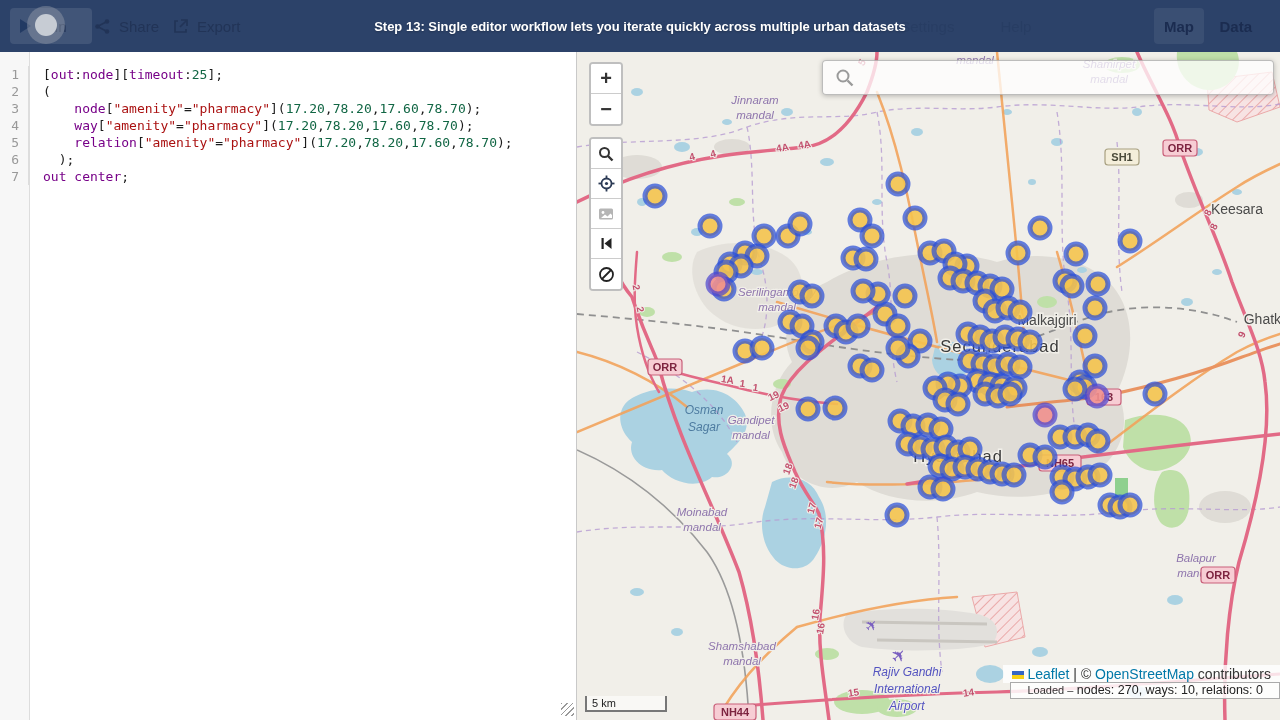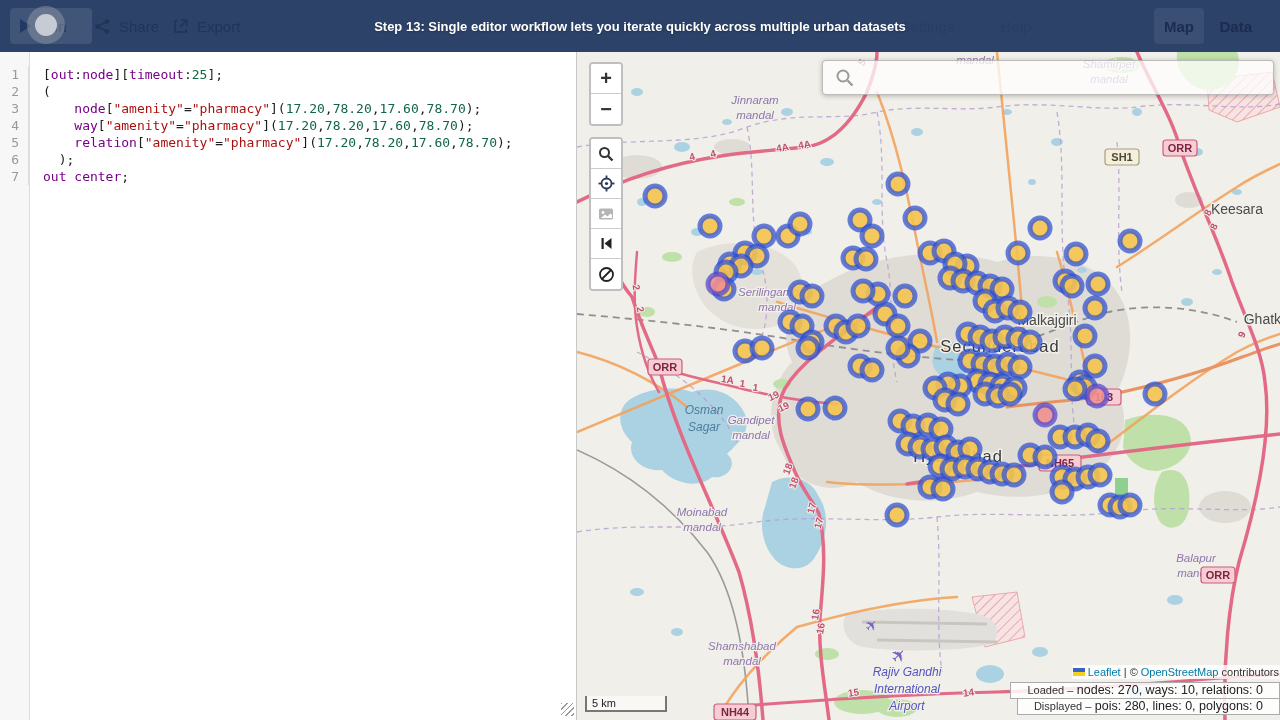--- a/index.html
+++ b/index.html
@@ -75,21 +75,21 @@
   #search-box{position:absolute;left:245px;top:8px;width:450px;height:33px;border-radius:4px;
       background:rgba(255,255,255,.75);border:1px solid rgba(110,110,110,.45);
       box-shadow:0 1px 5px rgba(0,0,0,.25);z-index:20;display:flex;align-items:center;}
   #search-box input{flex:1;border:none;background:transparent;outline:none;font-size:14px;
       font-family:"Liberation Sans",sans-serif;color:#333;}
 
   #scale-bar{position:absolute;left:8px;top:644px;width:82px;height:16px;z-index:20;
       border:2px solid #777;border-top:none;background:rgba(255,255,255,.55);
       font-size:11px;line-height:14px;padding-left:5px;box-sizing:border-box;color:#222;}
   #attribution{position:absolute;right:0;top:613px;z-index:20;background:rgba(255,255,255,.8);
-      padding:1px 1px;font-size:11px;color:#333;white-space:nowrap;}
+      padding:1px 9px;font-size:14px;color:#333;white-space:nowrap;}
   #attribution a{color:#0078a8;text-decoration:none;}
   #lf-flag{display:inline-block;width:12px;height:8px;vertical-align:baseline;
       background:linear-gradient(#3566c4 50%,#f7d117 50%);margin-right:3px;}
   .status-row{position:absolute;right:0;z-index:20;background:rgba(255,255,255,.85);
       border:1px solid #aaa;padding:0 16px;font-size:12.5px;color:#222;height:15px;line-height:14px;
       white-space:nowrap;}
   .status-label{font-size:11px;color:#333;}
   #status-1{top:630px;}
   #status-2{top:646px;}
 </style>
@@ -572,15 +572,14 @@
       <input type="text" placeholder="" style="">
     </div>
 
     <div id="scale-bar">5 km</div>
 
     <div id="attribution">
       <span id="lf-flag"></span><a href="#">Leaflet</a><span> | © </span><a href="#">OpenStreetMap</a><span> contributors</span>
     </div>
 
     <div class="status-row" id="status-1"><span class="status-label">Loaded –</span><span> nodes: 270, ways: 10, relations: 0</span></div>
-    <div class="status-row" id="status-2"><span class="status-label">Displayed –</span><span> pois: 280, lines: 0, polygons: 0</span></div>
   </div>
 </div>
 
 </body></html>

